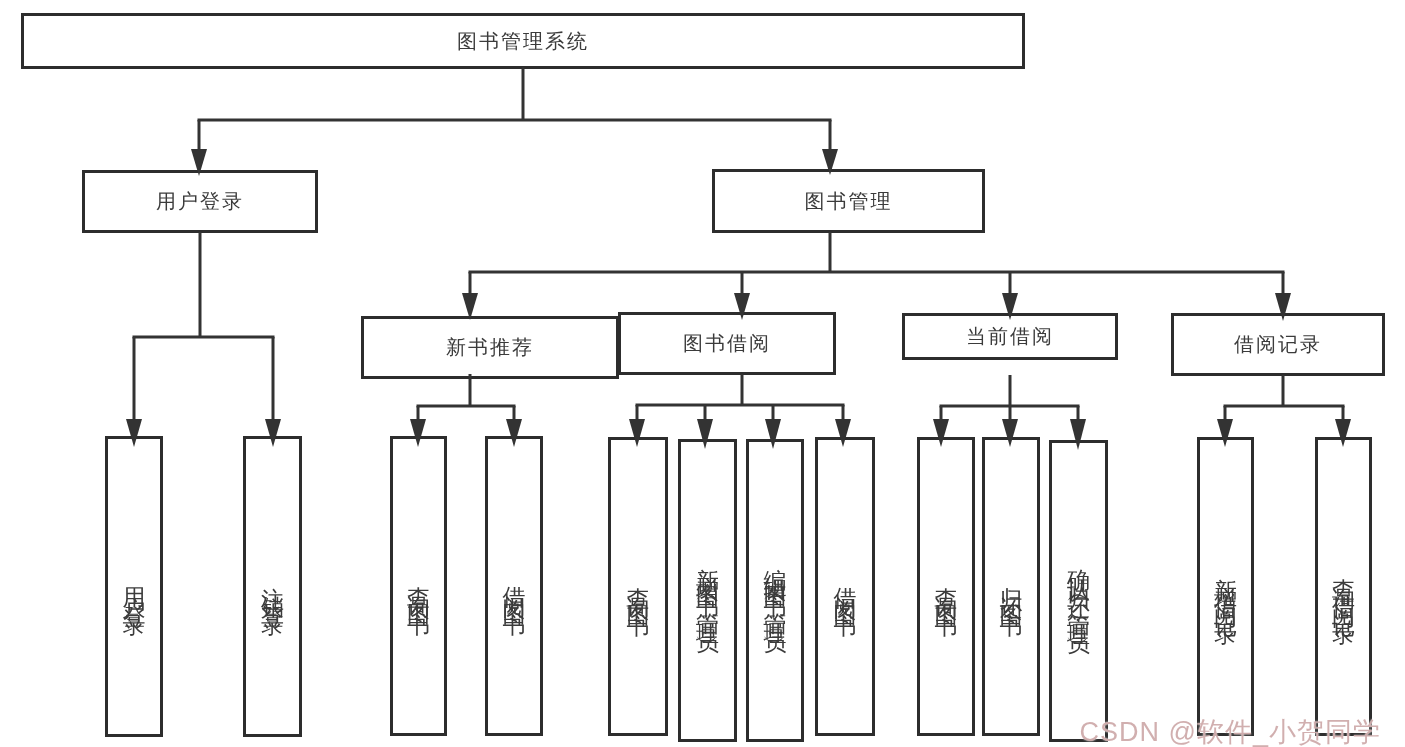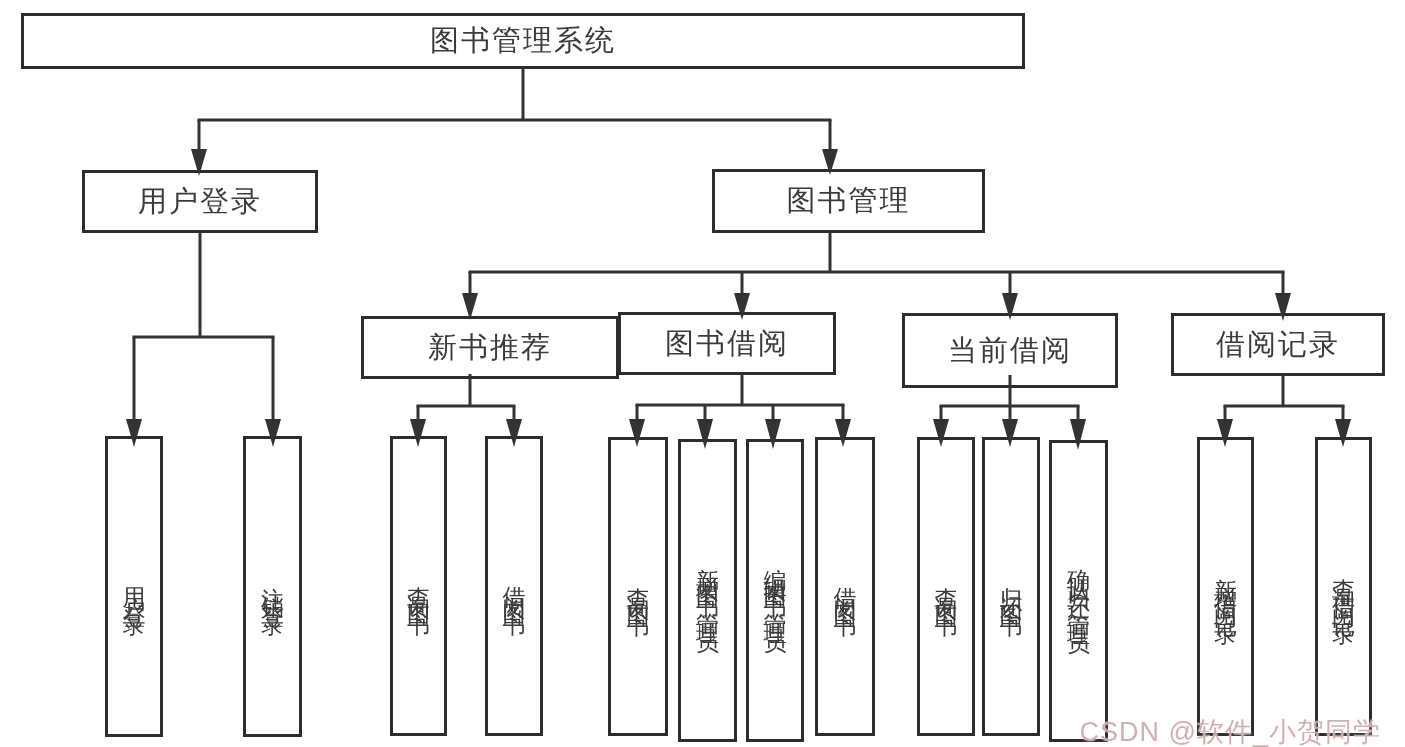--- a/index.html
+++ b/index.html
@@ -5,21 +5,21 @@
   html,body { margin:0; padding:0; background:#fff; }
   .canvas {
     position:relative; width:1405px; height:747px; background:#ffffff;
     font-family:"Liberation Sans", sans-serif; overflow:hidden;
   }
   .node {
     position:absolute; box-sizing:border-box; background:#ffffff;
     border:3px solid #2d2d2d; display:flex; align-items:center; justify-content:center;
     color:#3b3b3b; z-index:1;
   }
-  .node.h .lbl { font-size:29px; letter-spacing:2px; white-space:nowrap; }
+  .node.h .lbl { font-size:20px; letter-spacing:2px; white-space:nowrap; }
   .node.v .lbl {
     writing-mode:vertical-rl; text-orientation:mixed;
     font-size:23px; letter-spacing:9px; line-height:1; white-space:nowrap;
   }
   .connectors { position:absolute; left:0; top:0; z-index:2; pointer-events:none; }
   .connectors path { stroke:#333333; stroke-width:3; fill:none; }
   .connectors polygon { fill:#333333; stroke:none; }
   .watermark {
     position:absolute; top:714px; right:24px; z-index:5;
     font-size:27px; letter-spacing:1px; color:rgba(205,168,168,0.92);
@@ -41,21 +41,21 @@
   <div class="node h" style="left:712px;top:169px;width:273px;height:64px">
     <span class="lbl">图书管理</span>
   </div>
 
   <div class="node h" style="left:361px;top:316px;width:258px;height:63px">
     <span class="lbl">新书推荐</span>
   </div>
   <div class="node h" style="left:618px;top:312px;width:218px;height:63px">
     <span class="lbl">图书借阅</span>
   </div>
-  <div class="node h" style="left:902px;top:313px;width:216px;height:75px">
+  <div class="node h" style="left:902px;top:313px;width:216px;height:47px">
     <span class="lbl">当前借阅</span>
   </div>
   <div class="node h" style="left:1171px;top:313px;width:214px;height:63px">
     <span class="lbl">借阅记录</span>
   </div>
 
   <div class="node v" style="left:105px;top:436px;width:58px;height:301px">
     <span class="lbl">用户登录</span>
   </div>
   <div class="node v" style="left:243px;top:436px;width:59px;height:301px">

